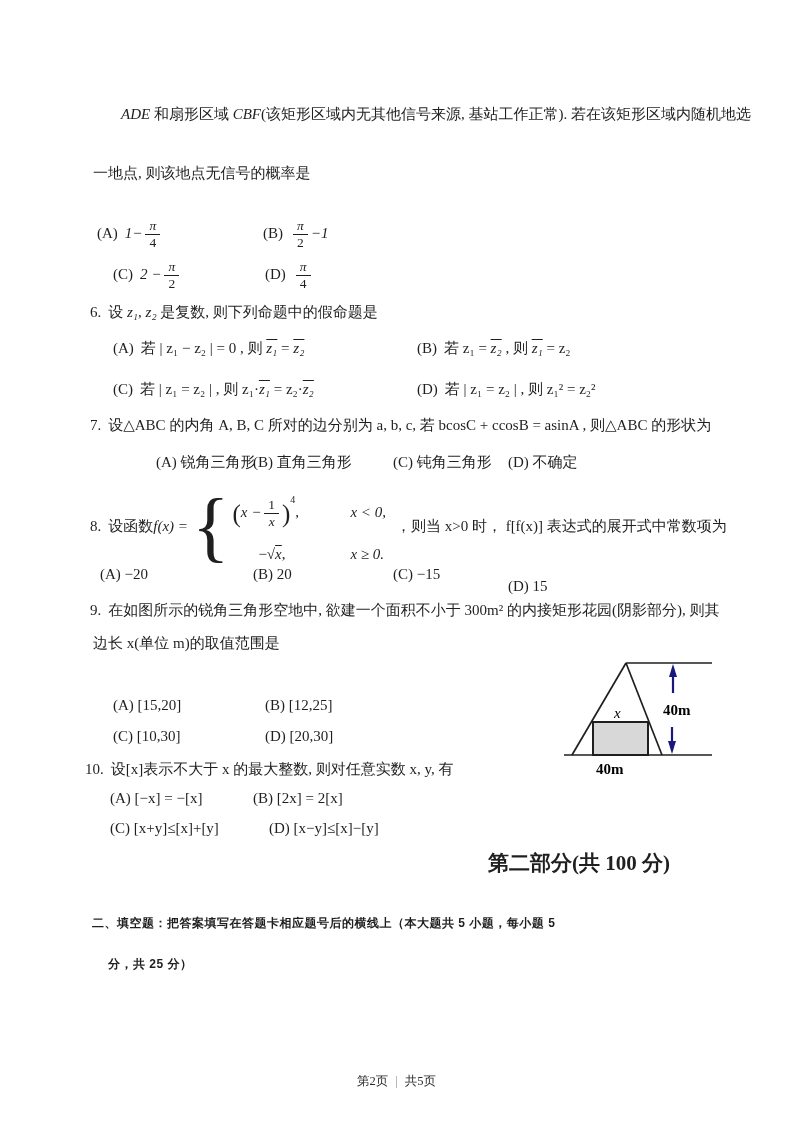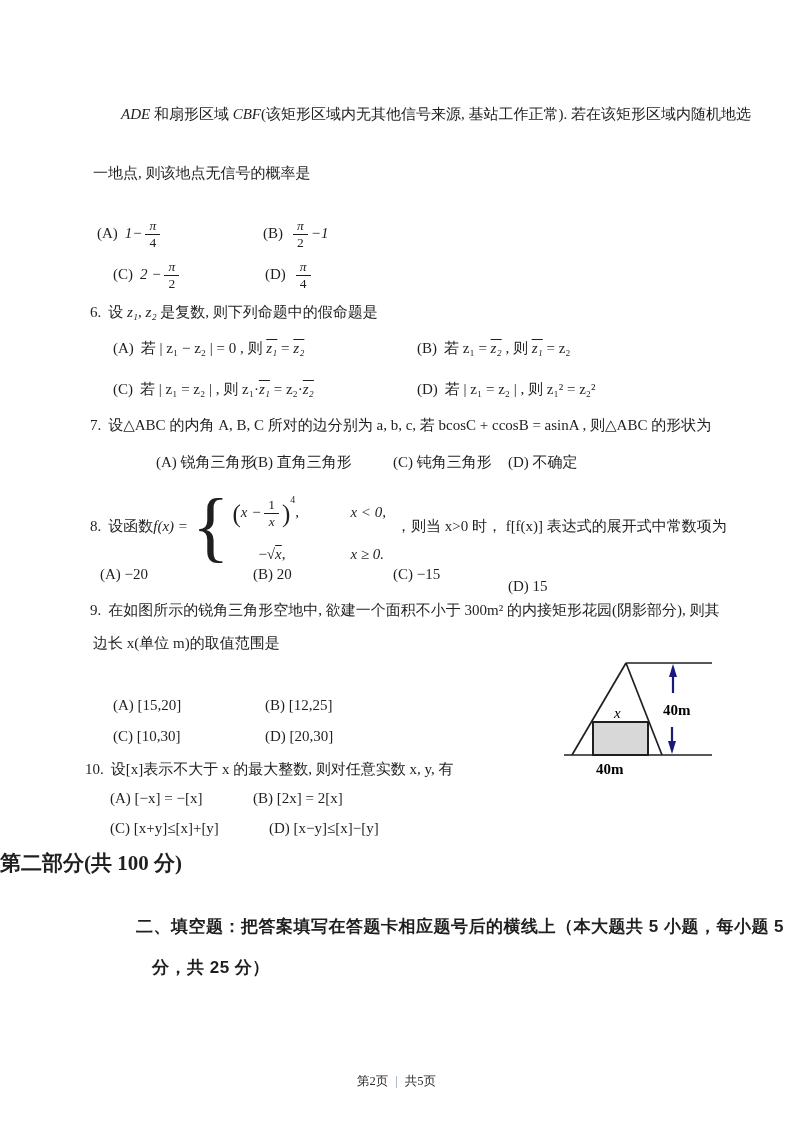--- a/index.html
+++ b/index.html
@@ -14,22 +14,22 @@
   .frac .den{display:block;padding-top:1px;}
   .opt{line-height:38px;}
   .bp{font-size:25px;vertical-align:middle;font-weight:400;}
   .brace{font-size:78px;line-height:1;font-weight:400;margin:0 3px 0 4px;}
   .pwcol{display:inline-block;}
   .pwrow{display:block;line-height:40px;}
   .expr1{display:inline-block;width:118px;}
   .expr2{display:inline-block;width:118px;padding-left:26px;box-sizing:border-box;}
   .sup4{font-size:10px;vertical-align:14px;}
   .q8wrap{display:flex;align-items:center;}
-  .heading{width:670px;text-align:left;font-size:21px;font-weight:bold;}
-  .fillin{font-family:"Liberation Sans","DejaVu Sans",sans-serif;font-weight:bold;font-size:17px;letter-spacing:0.5px;margin-left:44px;}
+  .heading{width:670px;text-align:right;font-size:21px;font-weight:bold;}
+  .fillin{font-family:"Liberation Sans","DejaVu Sans",sans-serif;font-weight:bold;font-size:12px;letter-spacing:0.5px;}
   .footer{width:793px;text-align:center;font-size:12.5px;color:#2a2a2a;}
   .footer .sep{color:#8a97a8;margin:0 7px;}
   svg text{font-family:"Liberation Serif","DejaVu Serif",serif;}
 </style>
 </head>
 <body>
 
 <div class="page">
 
   <div class="abs" style="left:93px;top:105px;margin-left:28px;"><span class="it">ADE</span><span> 和扇形区域 </span><span class="it">CBF</span><span>(该矩形区域内无其他信号来源, 基站工作正常). 若在该矩形区域内随机地选</span></div>

